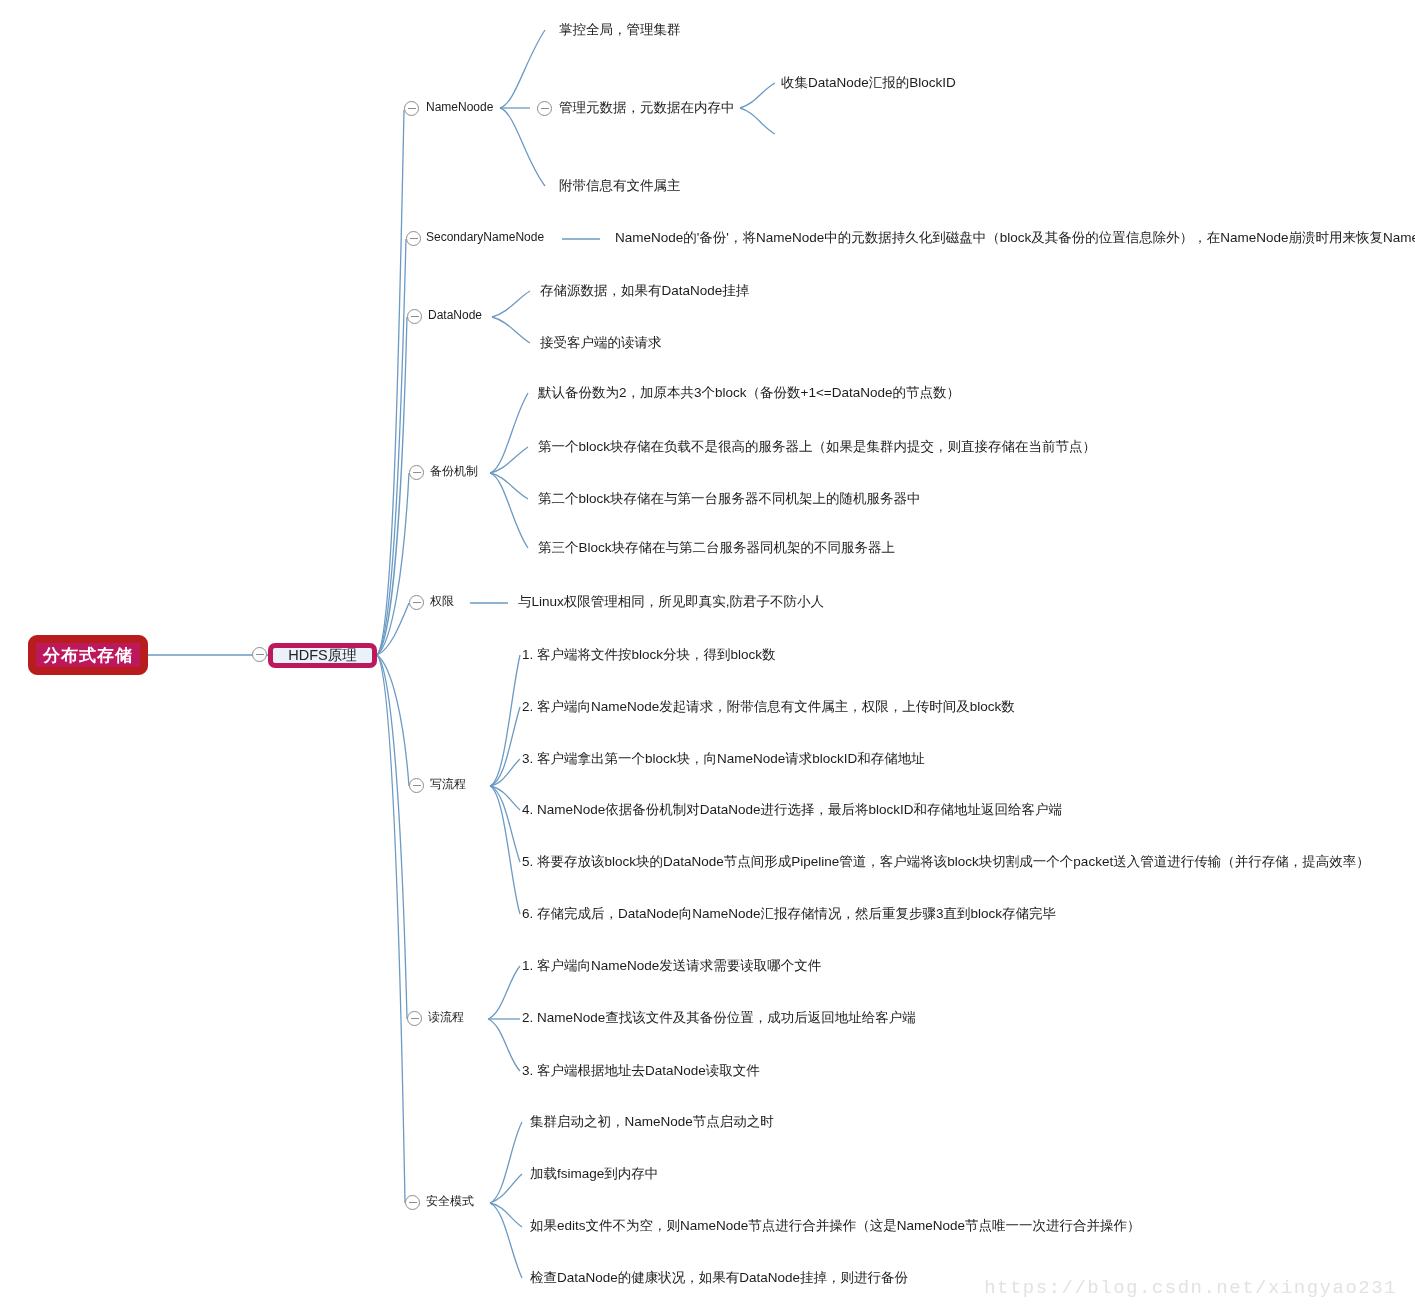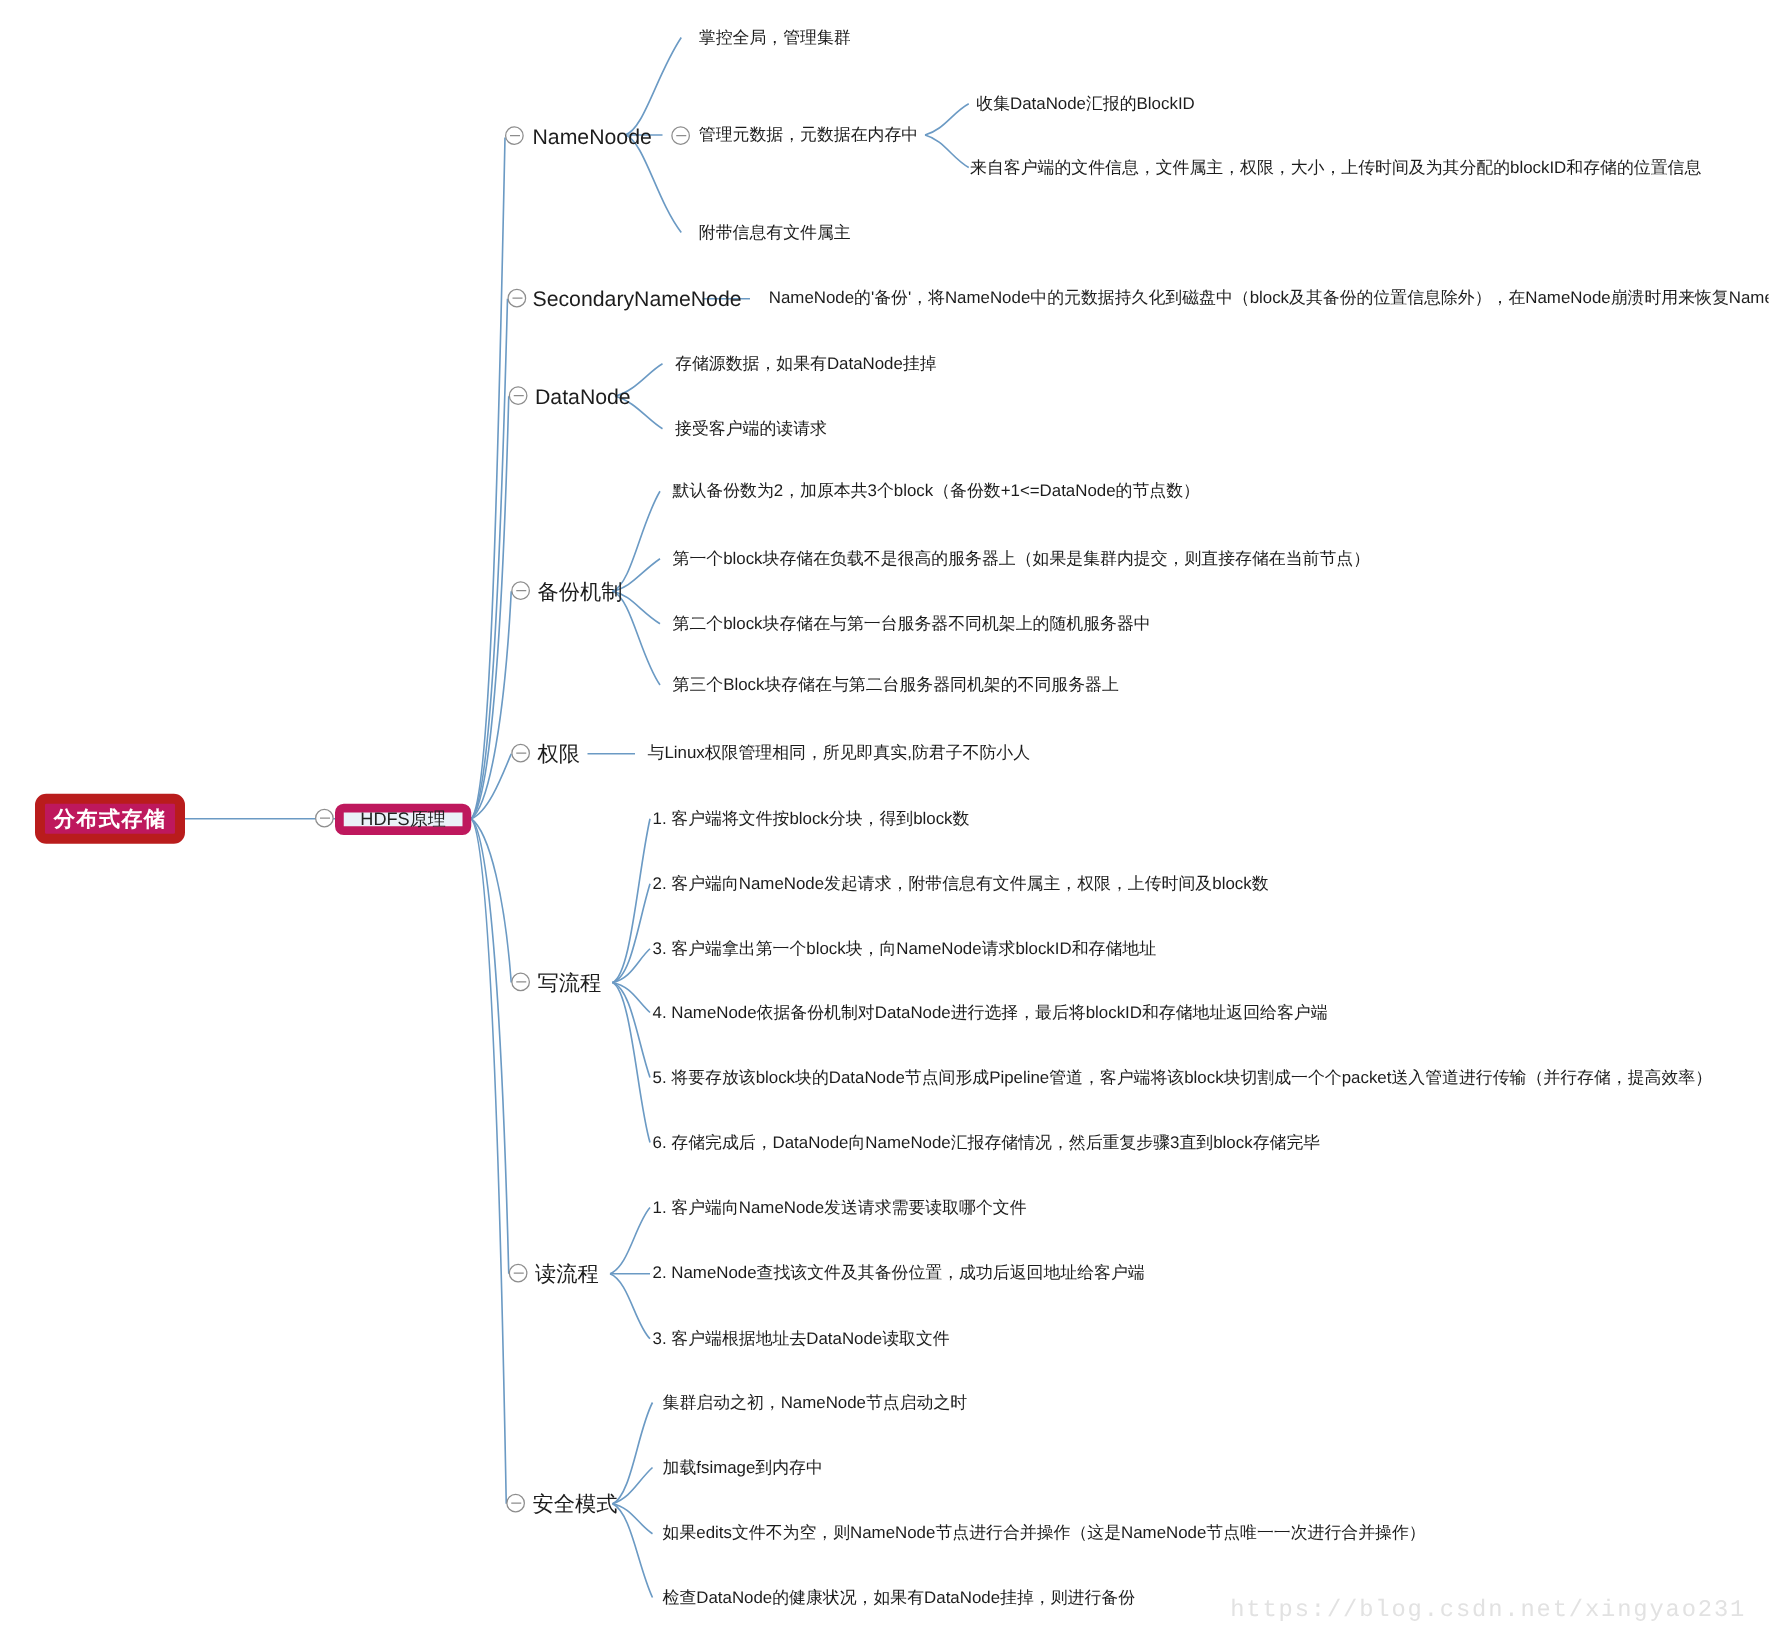--- a/index.html
+++ b/index.html
@@ -41,39 +41,39 @@
     display: flex;
     align-items: center;
     justify-content: center;
     white-space: nowrap;
   }
   
   .box-node {
     position: absolute;
     box-sizing: border-box;
     background: #eaf1f8;
-    border: 7px solid #be185d;
+    border: 5px solid #be185d;
     border-radius: 7px;
     color: #222222;
     font-size: 14.5px;
     display: flex;
     align-items: center;
     justify-content: center;
     white-space: nowrap;
     text-align: right;
   }
   
   .topic {
     position: absolute;
     white-space: nowrap;
     font-size: 13.5px;
     line-height: 1;
     color: #1c1c1c;
   }
-  .topic.lvl3 { font-size: 17px; }
+  .topic.lvl3 { font-size: 12px; }
   .topic.lvl4 { font-size: 13.5px; }
 
   
   .collapse-icon {
     position: absolute;
     width: 15px;
     height: 15px;
     box-sizing: border-box;
     border: 1px solid #8d8d8d;
     border-radius: 50%;
@@ -164,21 +164,20 @@
 
   <div class="collapse-icon" style="left:404px; top:101px;"></div>
   <div class="topic lvl3" style="left:426px; top:101px;">NameNoode</div>
 
   <div class="topic lvl4" style="left:559px; top:23px;">掌控全局，管理集群</div>
 
   <div class="collapse-icon" style="left:537px; top:101px;"></div>
   <div class="topic lvl4" style="left:559px; top:101px;">管理元数据，元数据在内存中</div>
 
   <div class="topic lvl4" style="left:781px; top:76px;">收集DataNode汇报的BlockID</div>
-  <div class="topic lvl4" style="left:776px; top:127px;">来自客户端的文件信息，文件属主，权限，大小，上传时间及为其分配的blockID和存储的位置信息</div>
 
   <div class="topic lvl4" style="left:559px; top:179px;">附带信息有文件属主</div>
 
   <div class="collapse-icon" style="left:406px; top:231px;"></div>
   <div class="topic lvl3" style="left:426px; top:231px;">SecondaryNameNode</div>
   <div class="topic lvl4" style="left:615px; top:231px;">NameNode的'备份'，将NameNode中的元数据持久化到磁盘中（block及其备份的位置信息除外），在NameNode崩溃时用来恢复NameNode</div>
 
   <div class="collapse-icon" style="left:407px; top:309px;"></div>
   <div class="topic lvl3" style="left:428px; top:309px;">DataNode</div>
   <div class="topic lvl4" style="left:540px; top:284px;">存储源数据，如果有DataNode挂掉</div>

